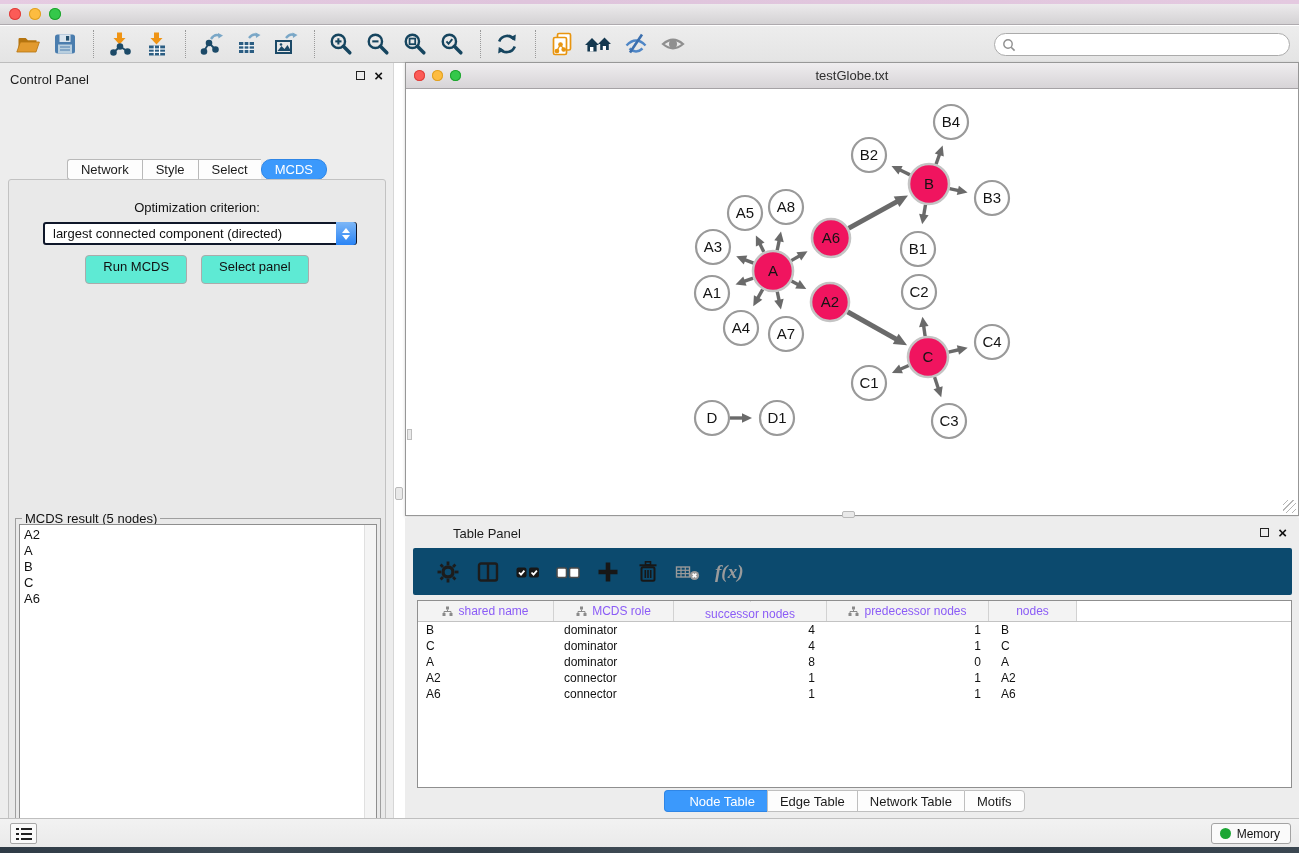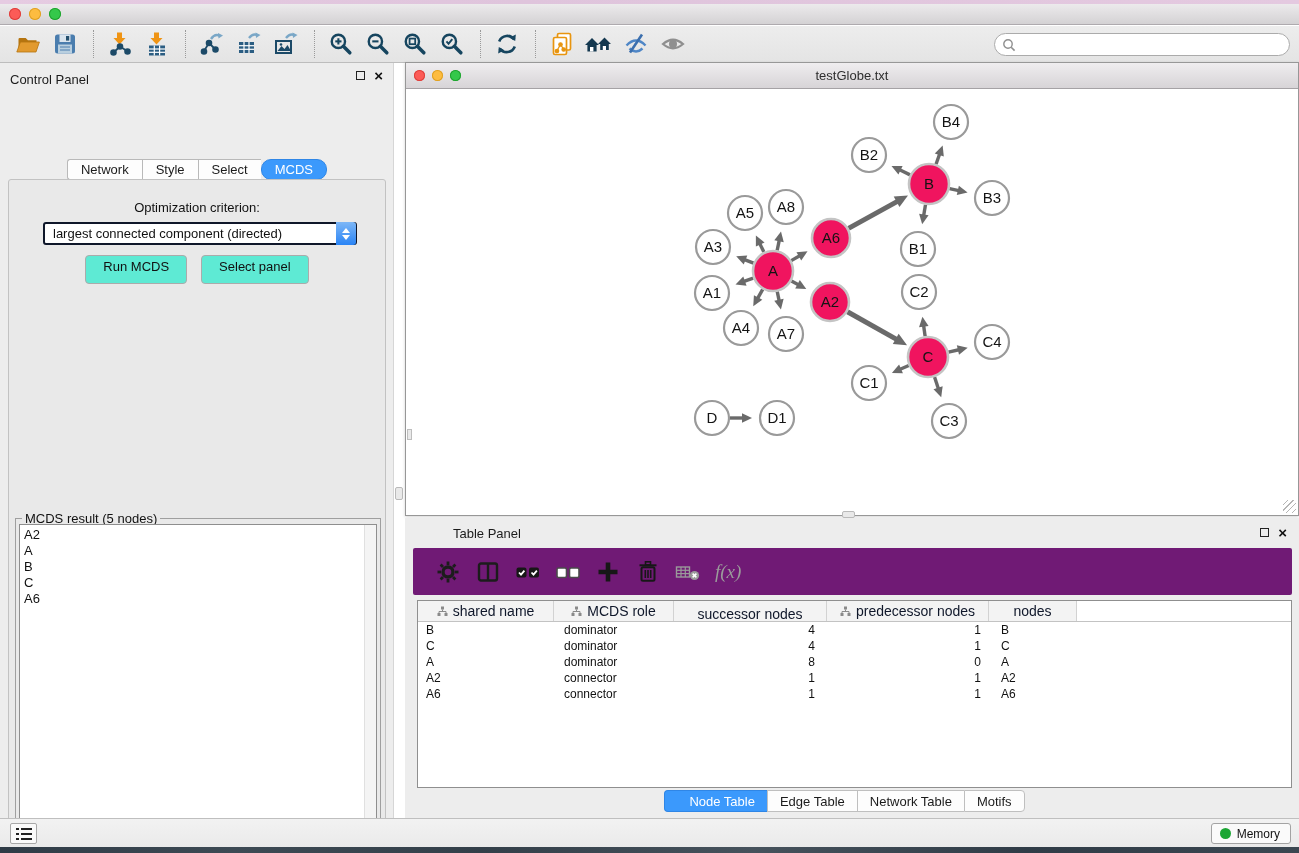--- a/index.html
+++ b/index.html
@@ -93,29 +93,29 @@
     background:#e9e9e9; border:1px solid #bdbdbd; }
   .divider-grip { position:absolute; left:395px; top:487px; width:8px; height:13px;
     background:#e9e9e9; border:1px solid #b9b9b9; border-radius:2px; }
   .divider-grip-h { position:absolute; left:842px; top:511px; width:13px; height:7px;
     background:#e9e9e9; border:1px solid #b9b9b9; border-radius:2px; }
   
   .table-panel { position:absolute; left:405px; top:518px; width:894px; height:300px;
     background:#ededed; }
   .tp-head { position:relative; height:28px; }
   .tp-toolbar { position:absolute; left:8px; top:30px; width:879px; height:47px;
-    background:#701a75; border-radius:2px; display:flex; align-items:center; padding-left:18px; }
+    background:#0c4a6e; border-radius:2px; display:flex; align-items:center; padding-left:18px;font-weight:bold; }
   .tp-btn { width:34px; height:34px; display:flex; align-items:center; justify-content:center;
     margin-right:6px; }
   .fx-label { font-family:"Liberation Serif", serif; font-style:italic; font-size:19px; color:#9b9b9b; }
   .data-table { position:absolute; left:12px; top:82px; width:875px; height:188px;
     background:#fff; border:1px solid #8f8f8f; overflow:hidden; }
   .tbl-header { display:flex; height:21px; border-bottom:1px solid #c3c3c3; }
   .th-cell { background:#f3f3f3; border-right:1px solid #d2d2d2; display:flex;
-    align-items:center; justify-content:center; gap:5px; font-size:14px; color:#0f172a; }
+    align-items:center; justify-content:center; gap:5px; font-size:12px; color:#8b5cf6; }
   .tbl-row { display:flex; height:16px; }
   .td-cell { font-size:12px; color:#111; line-height:16px; white-space:nowrap; overflow:hidden; }
   .tp-tabs { position:absolute; left:0; top:272px; width:879px; display:flex; justify-content:center; }
   .tp-tab { height:22px; padding:0 12px; font-size:13px; line-height:21px; color:#1b1b1b;
     background:#fdfdfd; border:1px solid #bfbfbf; border-right:none; }
   .tp-tab:first-child { border-radius:4px 0 0 4px;padding-left:24px; }
   .tp-tab:last-child  { border-right:1px solid #bfbfbf; border-radius:0 4px 4px 0; }
   .tp-tab.active { background:var(--accent,#3b99fc); color:#fff; border-color:#2f86e6; }
   
   .statusbar { position:absolute; left:0; top:818px; width:100%; height:29px;

